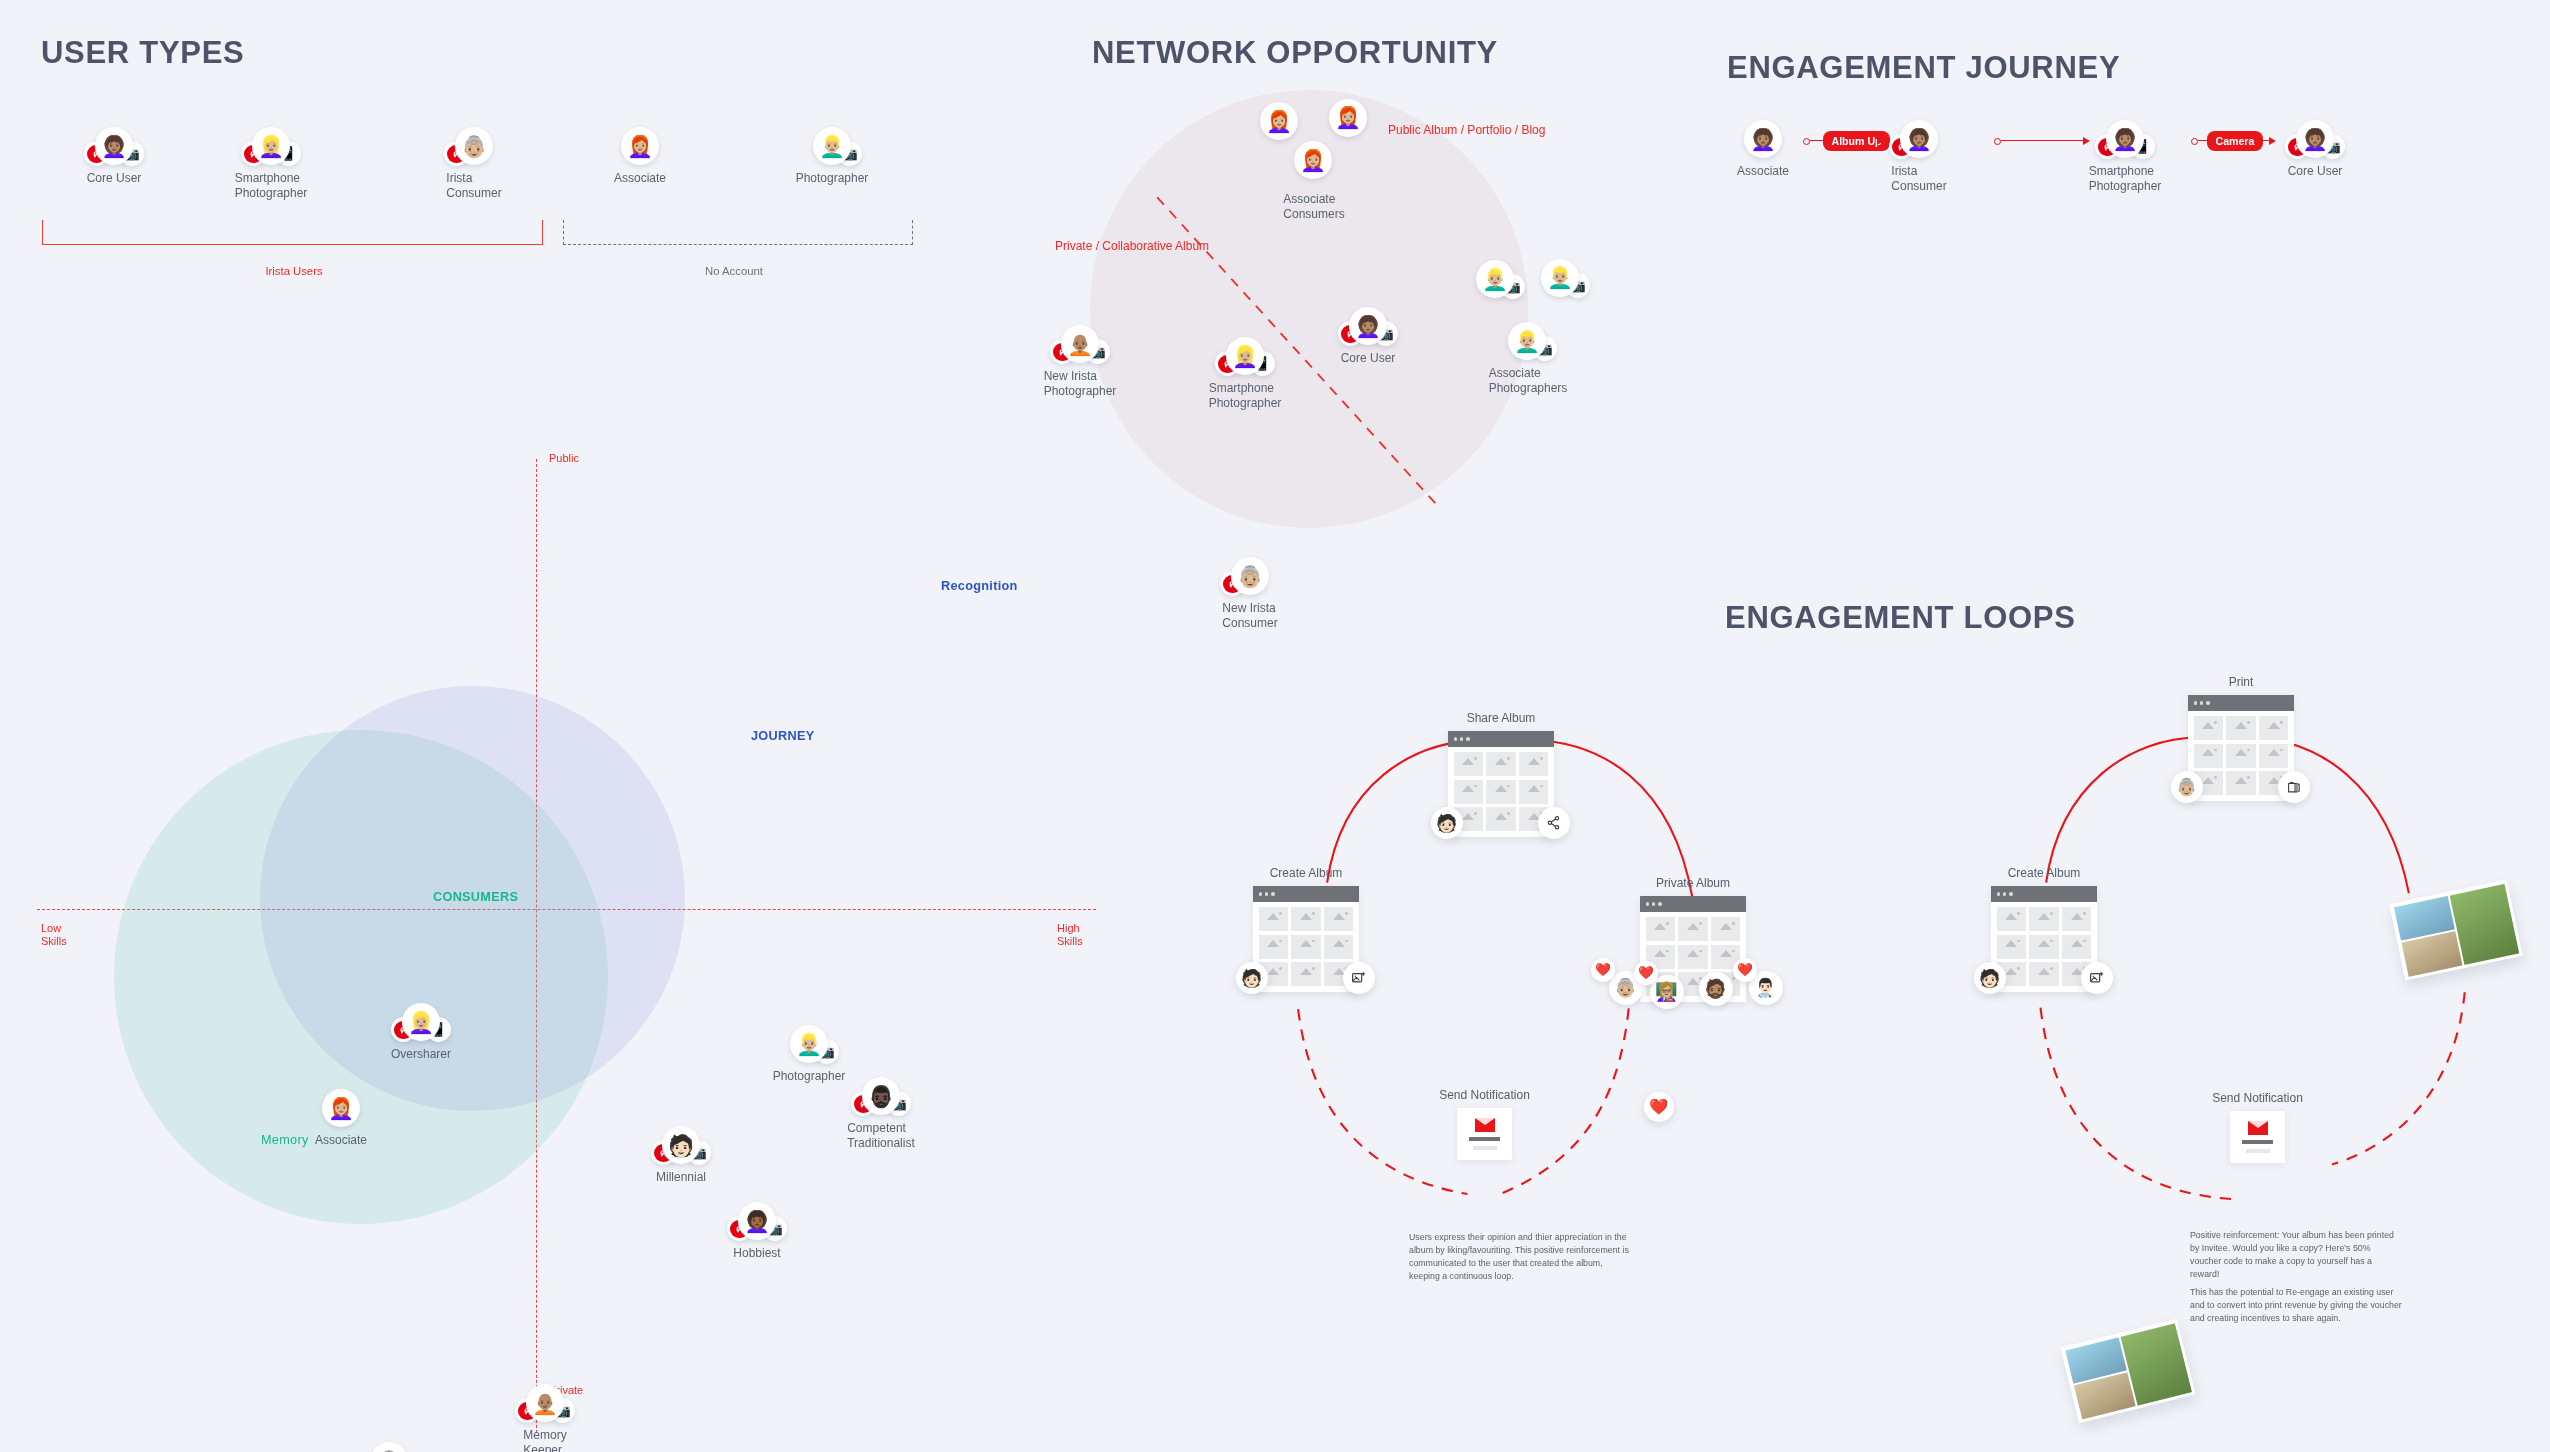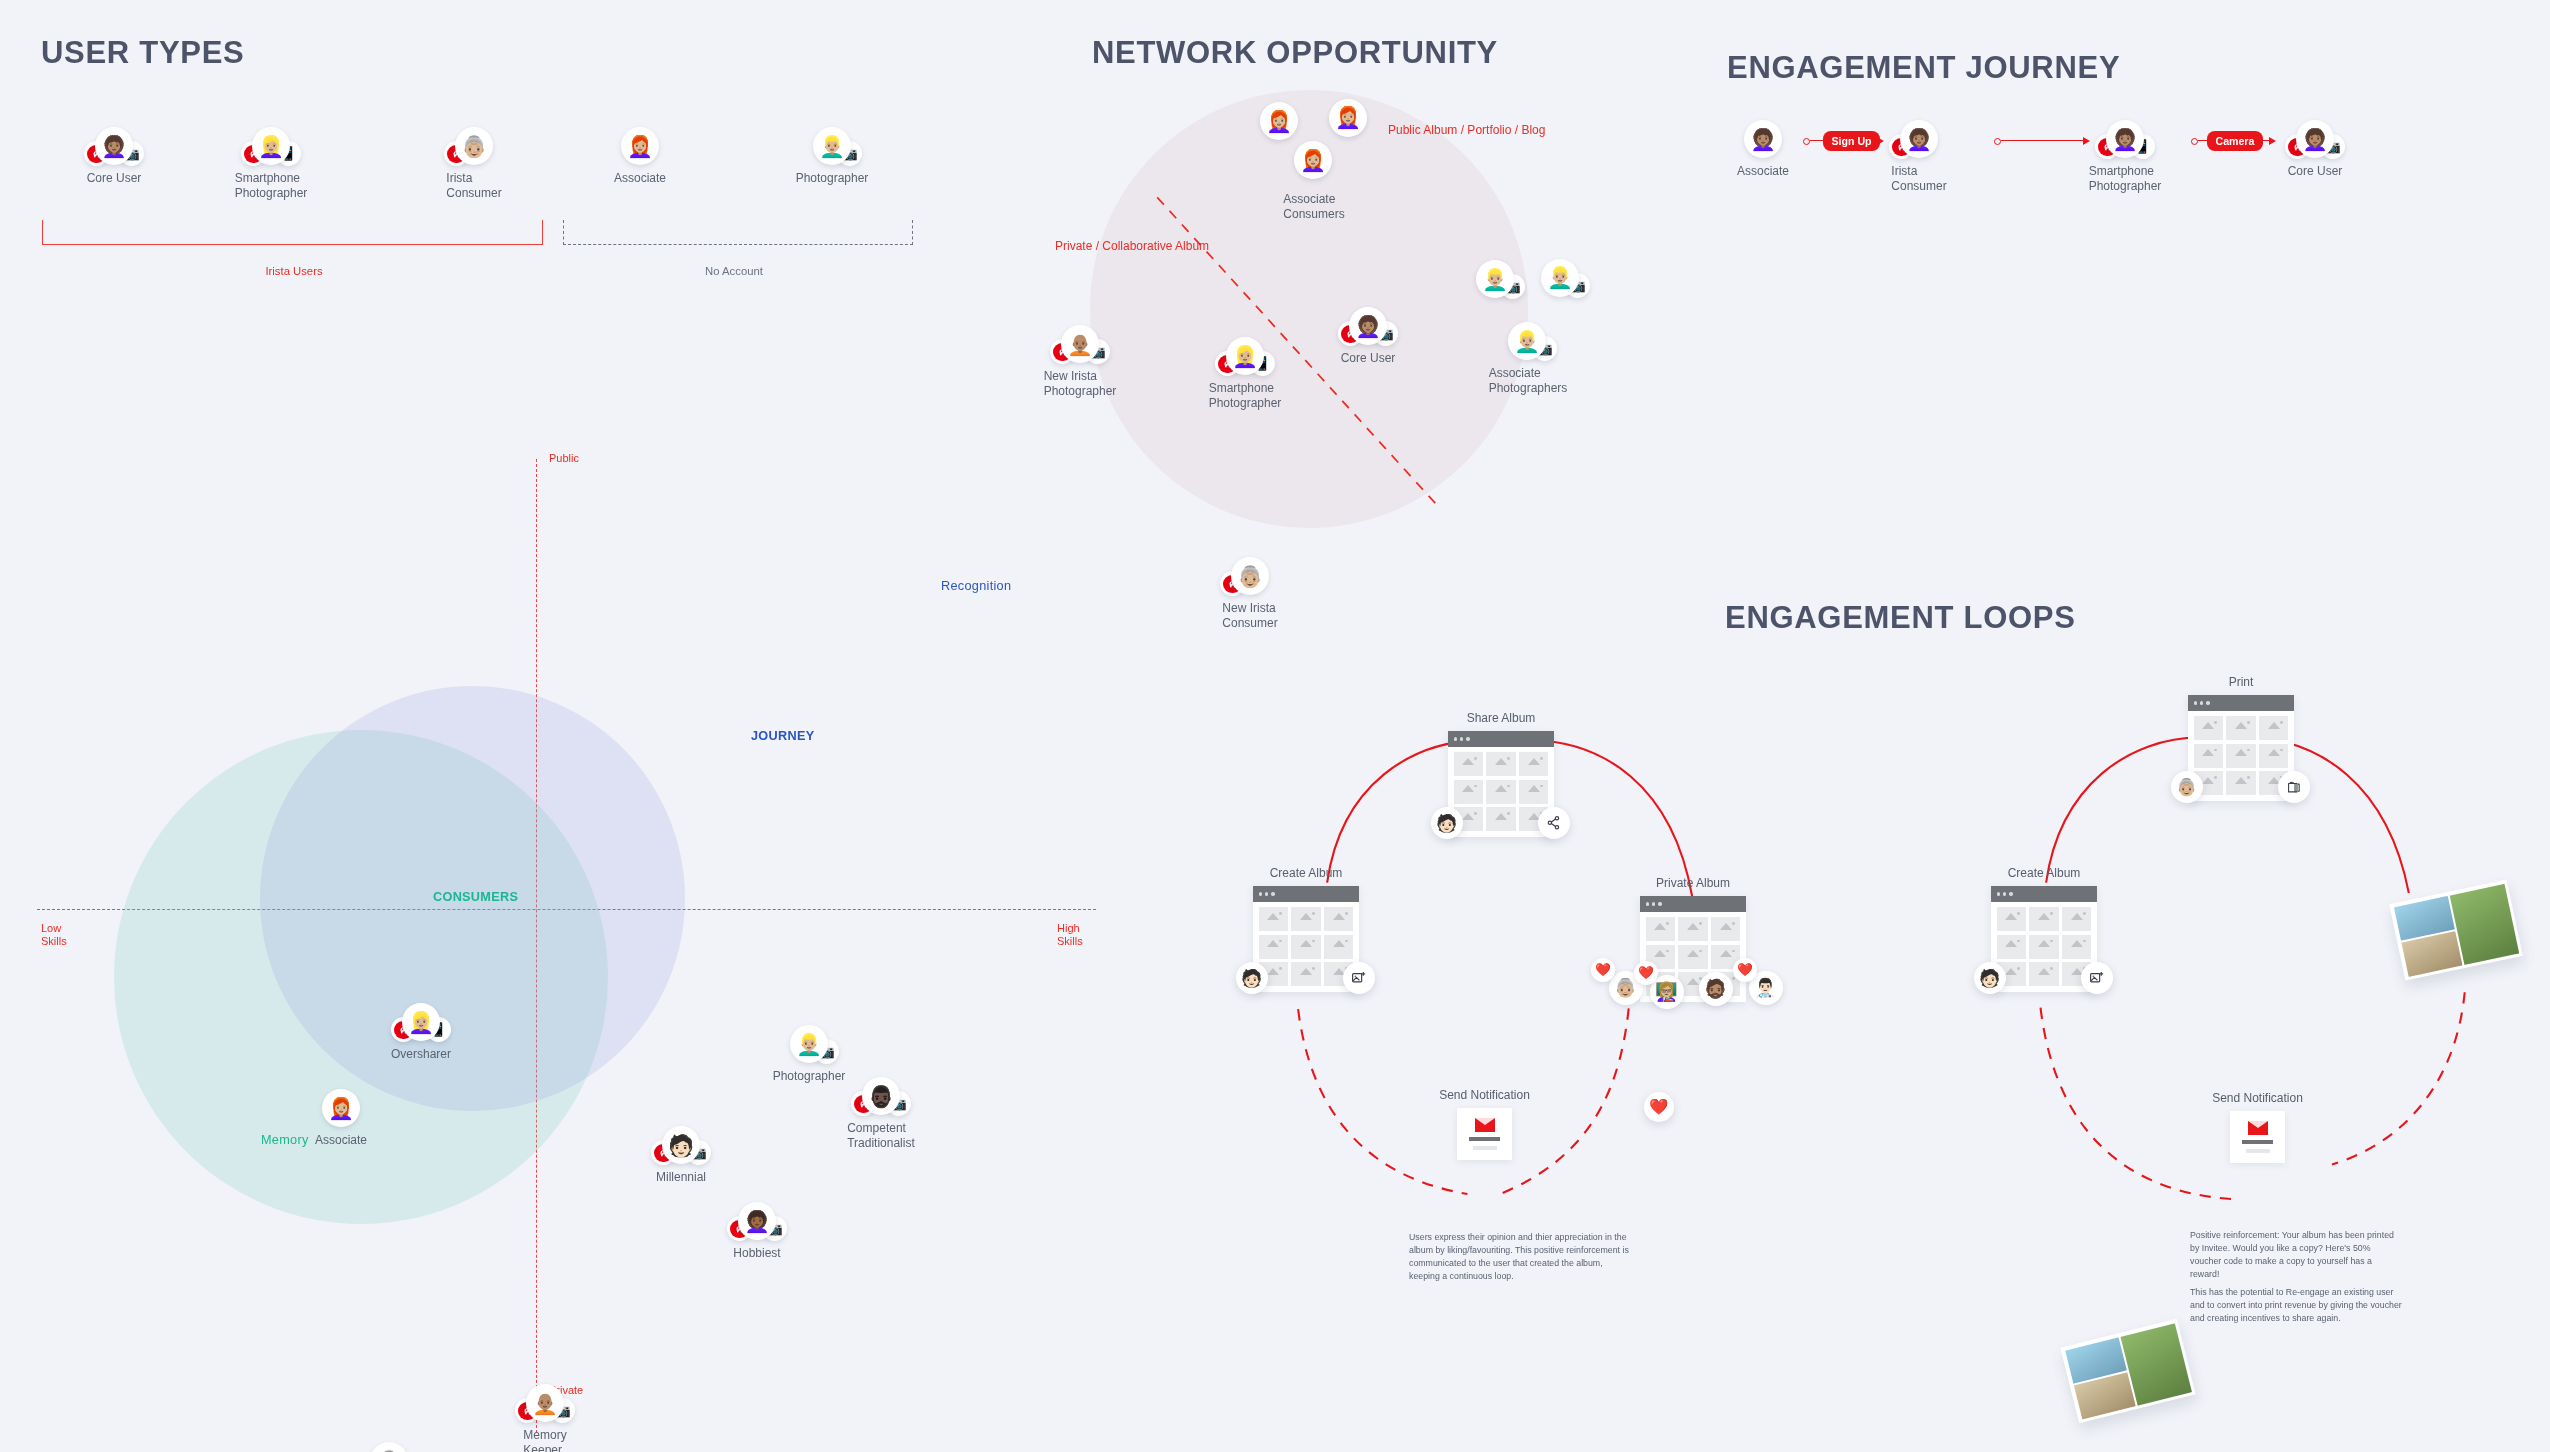--- a/index.html
+++ b/index.html
@@ -122,21 +122,21 @@
     background:rgba(122,205,190,.22);
   }
   #circle-creators {
     position:absolute; left:260px; top:248px;
     width:425px; height:425px; border-radius:50%;
     background:rgba(137,150,225,.19);
   }
   .venn-tag { position:absolute; font-size:12.7px; font-weight:bold; white-space:nowrap; letter-spacing:0.3px;}
   #tag-consumers { color:#17b891; }
   #tag-creators  { color:#2b55c6; }
-  #tag-recognition{ color:#2b55c6; font-weight:normal; }
+  #tag-recognition{ color:#2b55c6; font-weight:bold; }
   .lnode { position:absolute; }
   .lnode .cap {
     position:absolute; left:50%; transform:translateX(-50%); top:-20px;
     font-size:12px; color:#565d6c; white-space:nowrap;
   }
   .browser {
     position:relative;
     width:106px; background:#fff;
     box-shadow:0 2.8px 8.5px rgba(60,70,100,.10);
   }
@@ -362,21 +362,21 @@
 
   <div class="persona" style="left:1744px; top:120px;">
     <div class="chip">
       <div class="main">👩🏽‍🦱</div>
     </div>
     <div class="plabel">Associate</div>
   </div>
 
   <div class="ej-dot" style="left:1803px; top:138px;"></div>
   <div class="ej-arrow" style="left:1810px; top:140px; width:71px;"></div>
-  <div class="ej-pill" style="left:1823px; top:131px;">Sign Up</div>
+  <div class="ej-pill" style="left:1823px; top:131px;">Album Up</div>
   <div class="ej-head" style="left:1877px; top:137px;"></div>
 
   <div class="persona" style="left:1900px; top:120px;">
     <div class="chip">
       <div class="badge">
           <span class="irista">ค</span>
         </div>
       <div class="main">👩🏽‍🦱</div>
     </div>
     <div class="plabel">Irista

